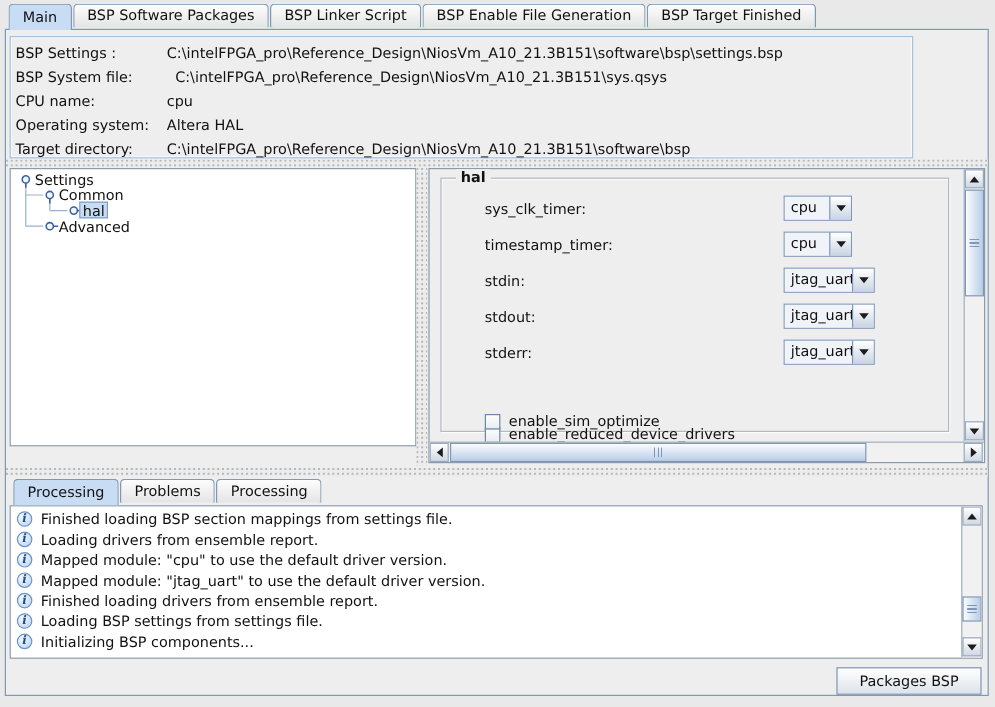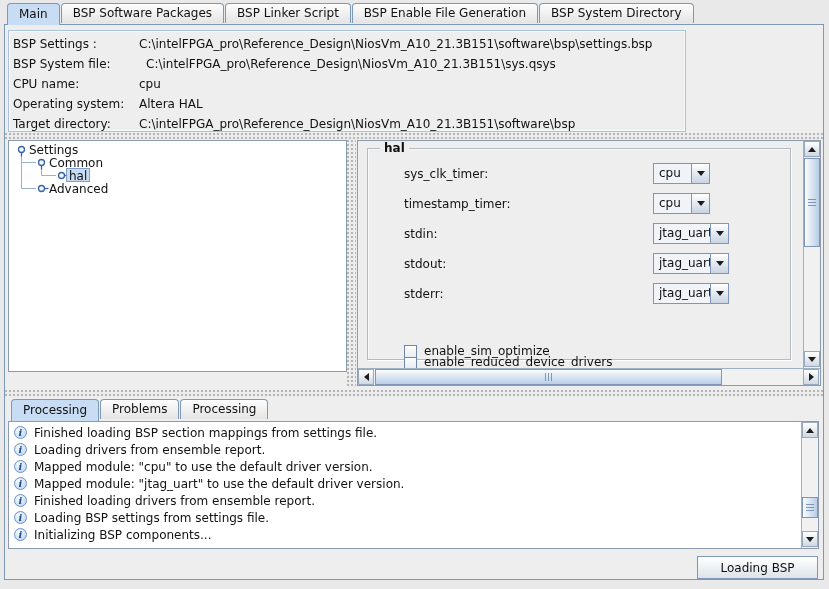--- a/index.html
+++ b/index.html
@@ -11,21 +11,21 @@
   .tab-row { position:absolute; display:flex; z-index:5; }
   .tab { height:20px; padding:2px 11px 2px 11px; margin-right:1px; border:1px solid #7e99b5; border-bottom:none;
          border-radius:4px 4px 0 0; background:linear-gradient(#fdfdfd,#e4e4e4); white-space:nowrap; cursor:default; }
   .tab.selected { background:#c8ddf4; height:22px; padding-top:3px; position:relative; }
 
   
   .content-frame { position:absolute; left:4px; top:24px; width:820px; height:556px;
                    border:1px solid #7e99b5; background:#eeeeee; }
 
   
-  .info-panel { position:absolute; left:8px; top:30px; width:678px; height:102px;
+  .info-panel { position:absolute; left:8px; top:30px; width:753px; height:102px;
                 border:1px solid #a9c2dc; box-shadow: inset 0 0 0 1px #f7fafd; background:#eeeeee; }
   .info-row { position:absolute; left:4px; display:flex; height:16px; align-items:center; }
   .info-label { width:126px; }
   .indent { padding-left:7px; }
 
   
   .divider { position:absolute; background-color:#ececec;
              background-image:radial-gradient(circle at 1px 1px,#b5b5b5 0.9px,transparent 1px);
              background-size:4px 4px; }
 
@@ -83,21 +83,21 @@
 </head>
 <body>
 
 <div id="app">
 
   <div class="tab-row" style="left:7px; top:3px; height:22px;">
     <div class="tab selected">Main</div>
     <div class="tab">BSP Software Packages</div>
     <div class="tab">BSP Linker Script</div>
     <div class="tab">BSP Enable File Generation</div>
-    <div class="tab">BSP System Directory</div>
+    <div class="tab">BSP Target Finished</div>
   </div>
 
   <div class="content-frame"></div>
 
   <div class="info-panel">
     <div class="info-row" style="top:5px;">
       <span class="info-label">BSP Settings :</span>
       <span>C:\intelFPGA_pro\Reference_Design\NiosVm_A10_21.3B151\software\bsp\settings.bsp</span>
     </div>
     <div class="info-row" style="top:25px;">
@@ -267,16 +267,16 @@
           <span class="arr-up"></span>
         </div>
       <div class="sb-thumb-v" style="top:75px; height:21px;"></div>
       <div class="sb-btn" style="left:0; top:109px;">
           <span class="arr-down"></span>
         </div>
     </div>
   </div>
 
   <div class="gen-btn">
-    <span>Loading BSP</span>
+    <span>Packages BSP</span>
   </div>
 
 </div>
 
 </body></html>

